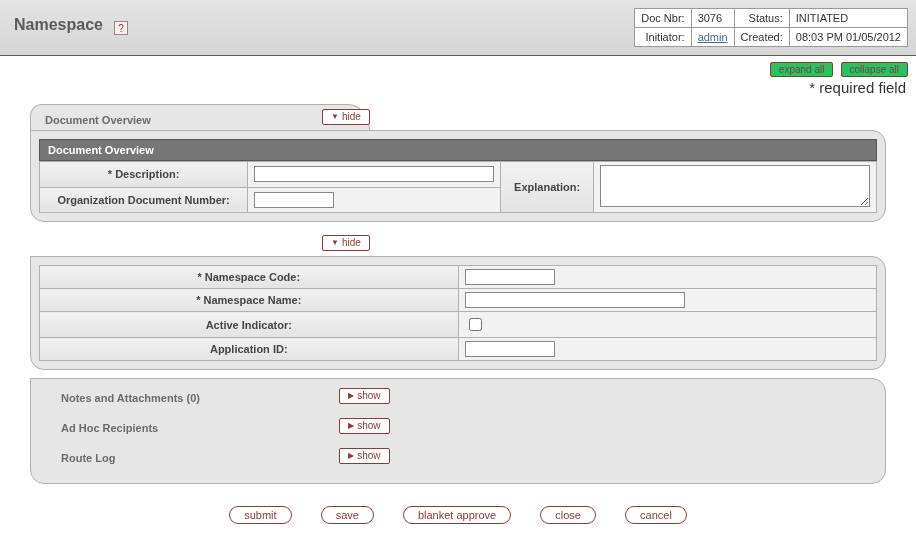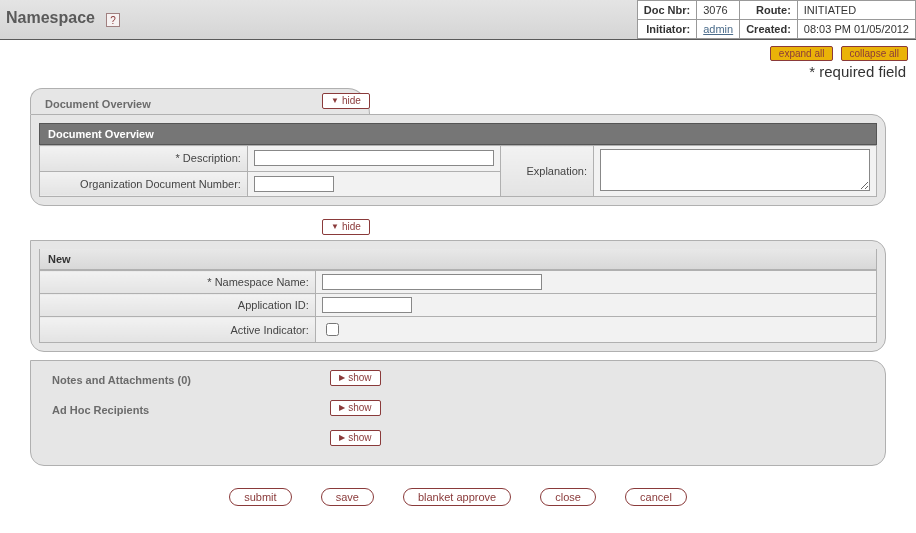--- a/index.html
+++ b/index.html
@@ -6,24 +6,24 @@
   body {
     margin: 0;
     font-family: Verdana, Arial, sans-serif;
     font-size: 11px;
     color: #333;
     background: #fff;
     width: 916px;
   }
   .header-bar {
     display: flex;
-    align-items: flex-end;
+    align-items: center;
     border-bottom: 1px solid #5a5a5a;
     background: linear-gradient(#e4e4e4, #d5d5d5);
-    padding: 0;
+    padding: 8px;
     gap: 35px;
   }
   .header-left {
     flex: 1;
     padding: 8px 6px 12px 6px;
   }
   .page-title {
     font-size: 16px;
     font-weight: bold;
     color: #5a5a5a;
@@ -47,34 +47,34 @@
   }
   .info-table td, .info-table th {
     border: 1px solid #999;
     padding: 3px 6px;
     font-size: 11px;
     background: #fff;
     white-space: nowrap;
   }
   .info-table th {
     text-align: right;
-    font-weight: bold;
+    font-weight: normal;
     background: #fff;
   }
   .info-table a { color: #4a6b8a; text-decoration: underline; }
 
   .toolbar-row {
     text-align: right;
     padding: 6px 8px 0 8px;
   }
   .small-btn {
     display: inline-block;
     border: 1px solid #8a3a3a;
     color: #8a3a3a;
-    background: #eab308;
+    background: #22c55e;
     padding: 1px 8px;
     font-size: 10px;
     border-radius: 2px;
     cursor: pointer;
     margin-left: 4px;
   }
   .required-note {
     text-align: right;
     font-size: 15px;
     padding: 2px 10px 8px 0;
@@ -131,21 +131,21 @@
     padding: 8px;
     margin-bottom: 4px;
   }
   .tab-head + .panel-body {
     border-top-left-radius: 0;
   }
   .collapsed-run {
     border: 1px solid #b0b0b0;
     background: #e6e6e6;
     border-radius: 0 14px 14px 14px;
-    padding: 4px 0 10px 7px;
+    padding: 4px 0 10px 16px;
     margin-bottom: 10px;
   }
   .collapsed-run .tab-head { height: 30px; }
   .collapsed-run .tab-shape {
     border: none;
     background: transparent;
     border-top: 1px solid #cfcfcf;
     border-radius: 0;
     width: 100%;
     padding-left: 14px;
@@ -174,22 +174,21 @@
     width: 100%;
   }
   table.form-grid td, table.form-grid th {
     border: 1px solid #b0b0b0;
     padding: 3px 6px;
     font-size: 11px;
     vertical-align: middle;
   }
   table.form-grid th {
     background: linear-gradient(#f2f2f2, #e3e3e3);
-    text-align: right;
-    font-weight: normal;
+    font-weight: bold;
     color: #444;
     white-space: nowrap;
   }
   table.form-grid td { background: #f2f2f2; }
   input[type=text], textarea {
     font-family: inherit;
     font-size: 11px;
     border: 1px solid #888;
     padding: 1px 2px;
   }
@@ -217,21 +216,21 @@
 <div class="header-bar">
   <div class="header-left">
     <span class="page-title">Namespace</span>
     <span class="help-icon">?</span>
   </div>
   <table class="info-table">
     <tbody>
         <tr>
       <th>Doc Nbr:</th>
       <td>3076</td>
-      <th>Route:</th>
+      <th>Status:</th>
       <td>INITIATED</td>
     </tr>
     <tr>
       <th>Initiator:</th>
       <td><a href="#">admin</a></td>
       <th>Created:</th>
       <td>08:03 PM 01/05/2012</td>
     </tr>
   </tbody>
     </table>
@@ -275,34 +274,37 @@
   </div>
 
   <div class="tab-set">
     <div class="tab-head">
       <span class="toggle-btn">
           <span class="arrow-down">▼</span>
           <span>hide</span>
         </span>
     </div>
     <div class="panel-body">
-      <div class="sub-section-bar">New</div>
       <table class="form-grid">
         <tbody>
+            <tr>
+          <th style="width:50%;">* <span>Namespace Code:</span></th>
+          <td><input type="text" style="width: 90px;"></td>
+        </tr>
         <tr>
           <th>* <span>Namespace Name:</span></th>
           <td><input type="text" style="width: 220px;"></td>
         </tr>
         <tr>
+          <th><span>Active Indicator:</span></th>
+          <td><input type="checkbox" style=""></td>
+        </tr>
+        <tr>
           <th><span>Application ID:</span></th>
           <td><input type="text" style="width: 90px;"></td>
-        </tr>
-        <tr>
-          <th><span>Active Indicator:</span></th>
-          <td><input type="checkbox" style=""></td>
         </tr>
       </tbody>
         </table>
     </div>
   </div>
 
   <div class="collapsed-run">
     <div class="tab-head">
       <div class="tab-shape">
         <span class="tab-title">Notes and Attachments (0)</span>
@@ -315,20 +317,23 @@
     <div class="tab-head">
       <div class="tab-shape">
         <span class="tab-title">Ad Hoc Recipients</span>
       </div>
       <span class="toggle-btn">
           <span class="arrow-right">▶</span>
           <span>show</span>
         </span>
     </div>
     <div class="tab-head">
+      <div class="tab-head-inner tab-shape">
+        <span class="tab-title">Route Log</span>
+      </div>
       <span class="toggle-btn">
           <span class="arrow-right">▶</span>
           <span>show</span>
         </span>
     </div>
   </div>
 
   <div class="action-row">
     <span class="pill-btn">submit</span>
     <span class="pill-btn">save</span>

